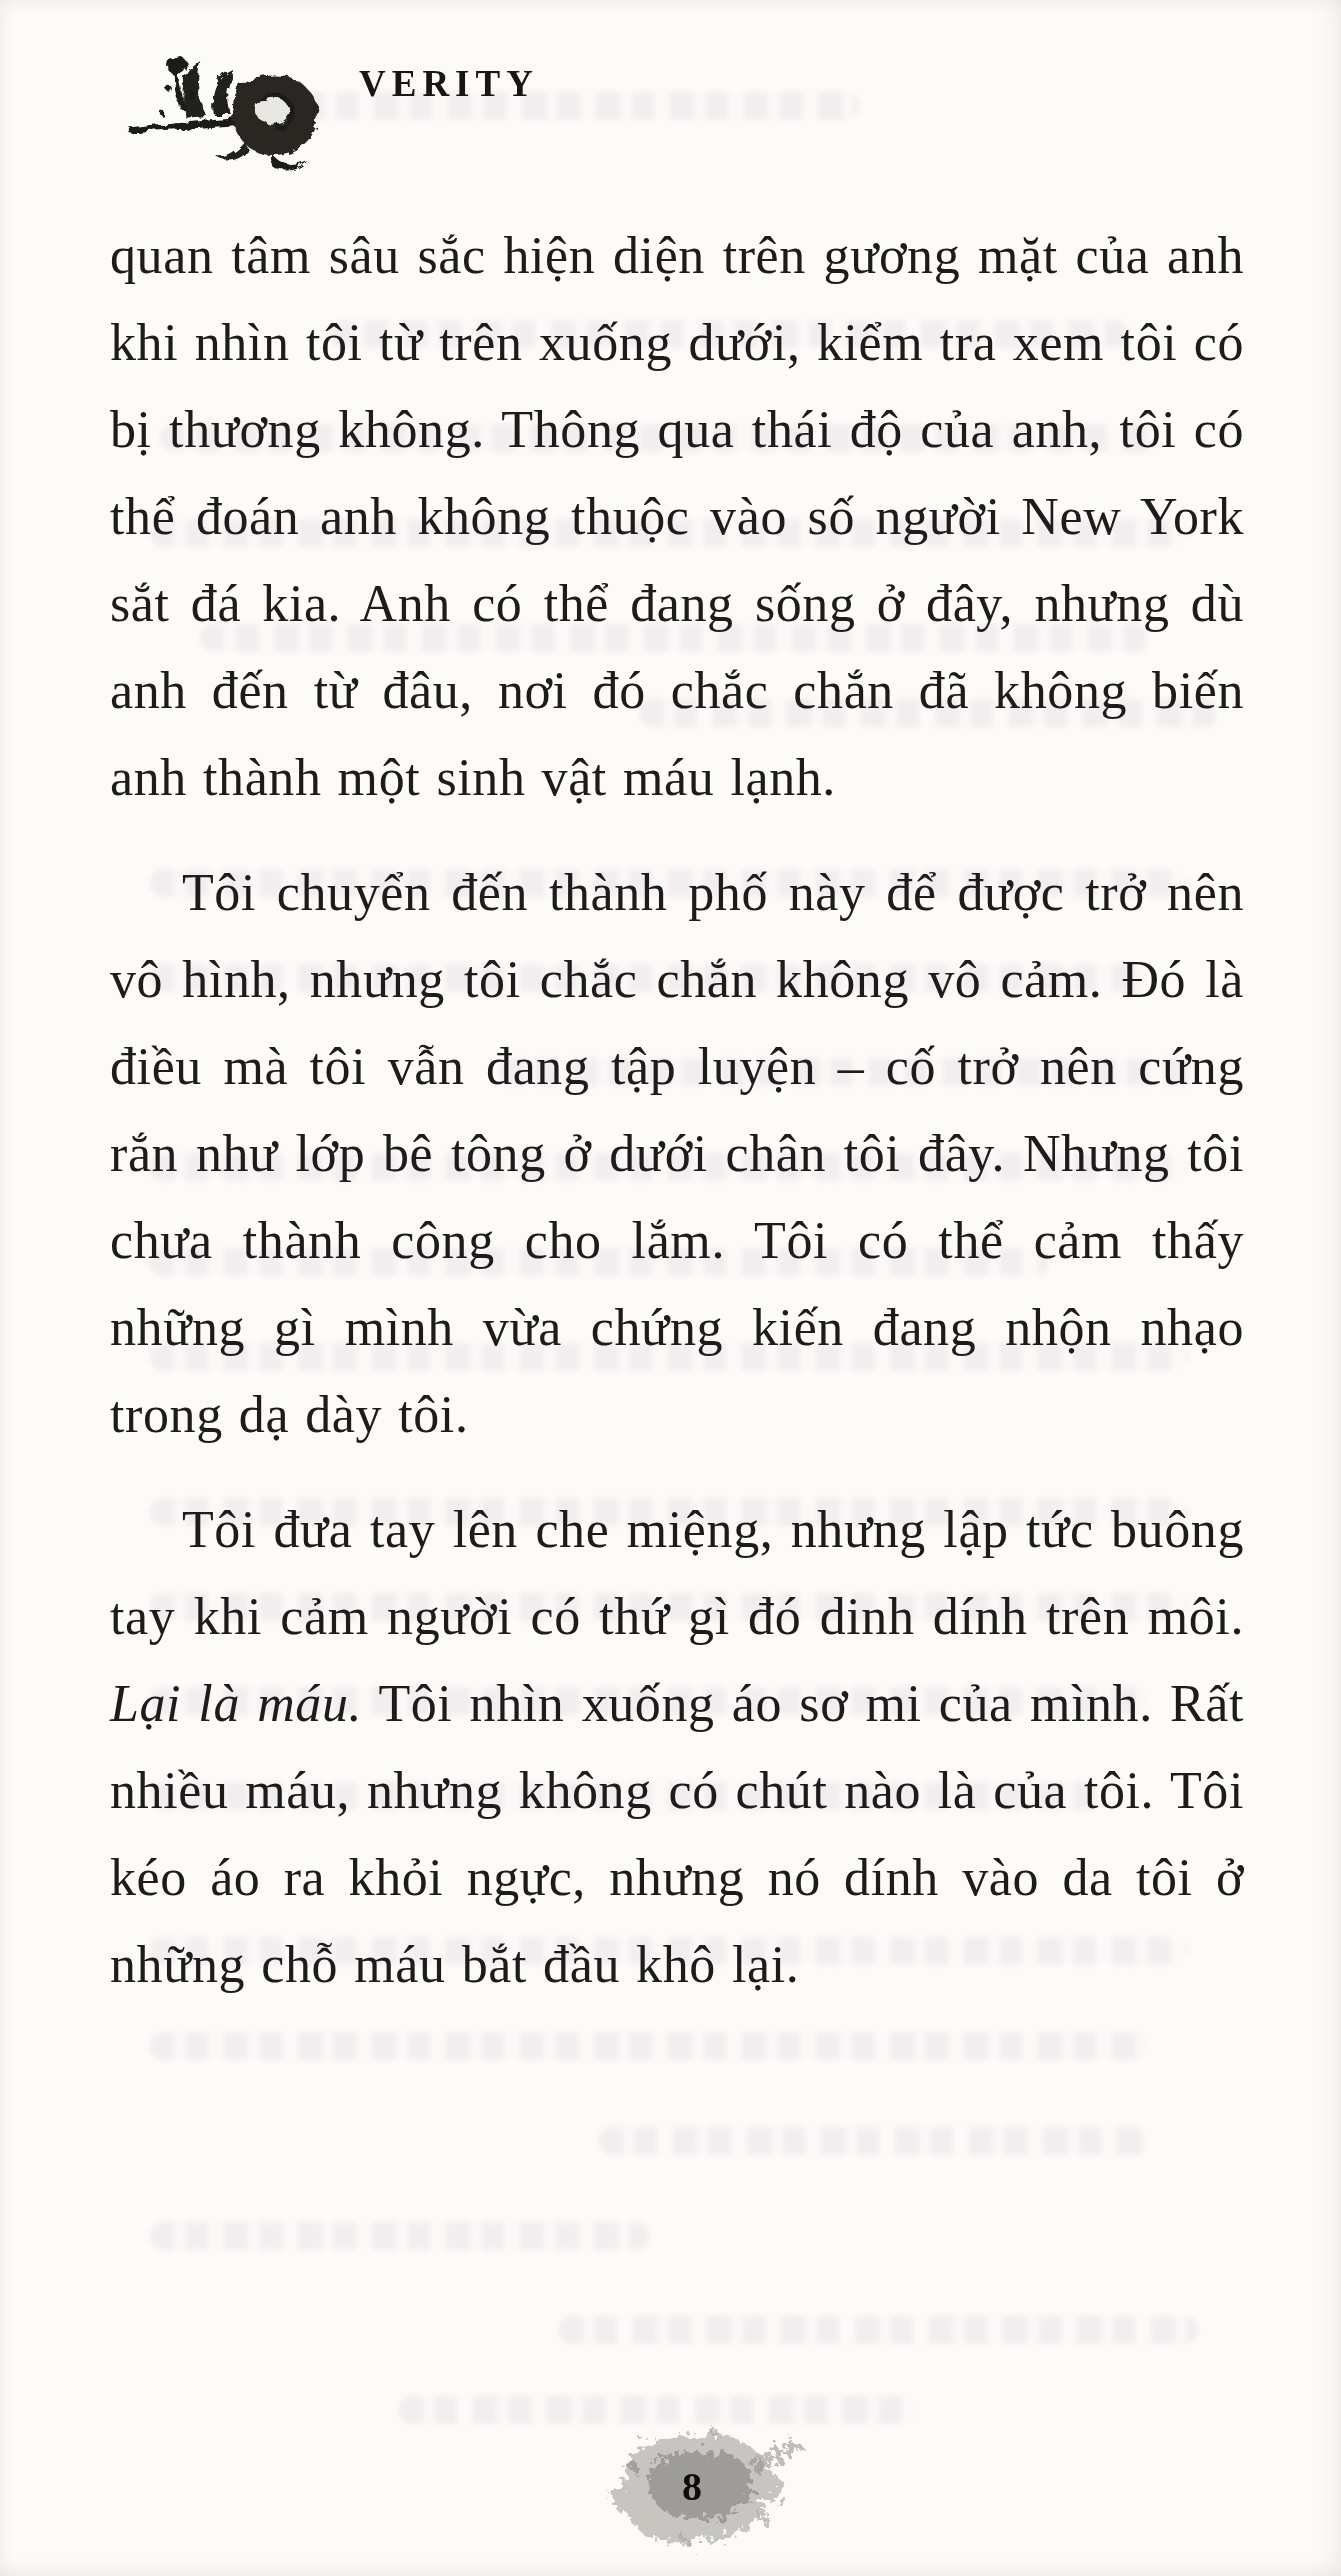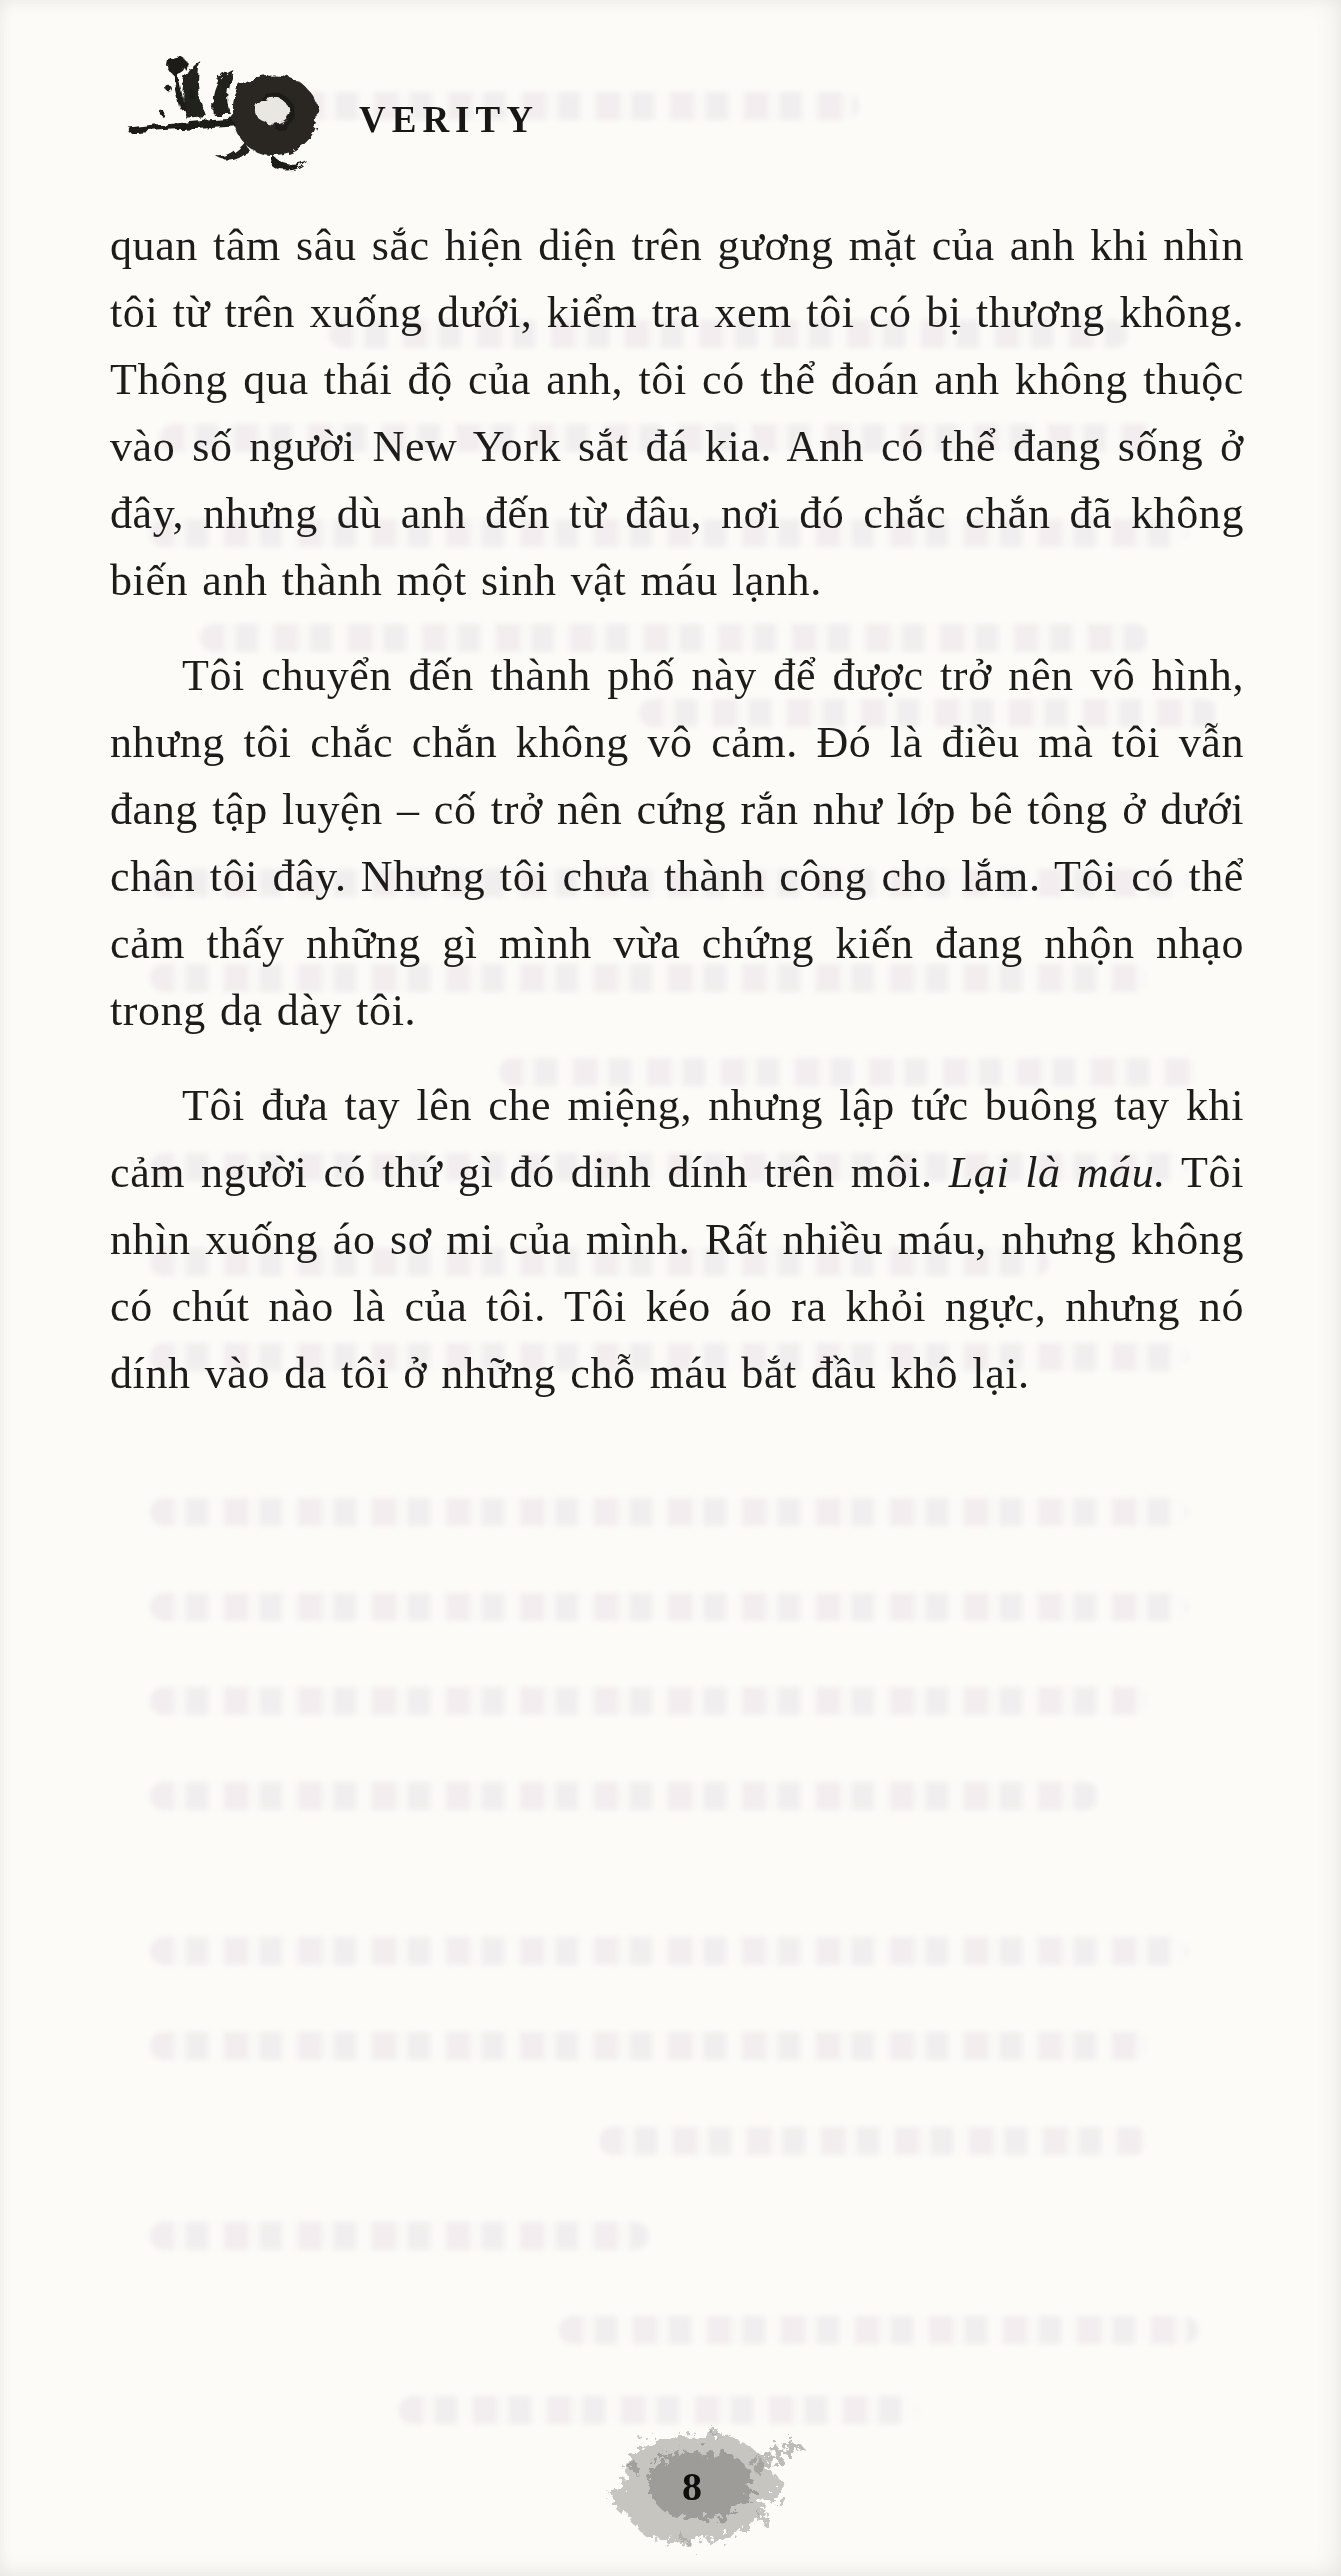--- a/index.html
+++ b/index.html
@@ -36,40 +36,40 @@
       rgba(170,150,180,0.26) 36px 58px,
       rgba(187,158,187,0.02) 58px 74px);
   }
 
   
   #header {
     position: absolute;
     left: 126px;
     top: 48px;
     display: flex;
-    align-items: center;
+    align-items: flex-start;
   }
   #rose { width: 205px; height: 128px; }
   #book-title {
     margin-left: 28px;
     margin-top: 14px;
     font-size: 37px;
     font-weight: 700;
     letter-spacing: 6px;
     color: #181715;
   }
 
   
   #text-block {
     position: absolute;
     left: 110px;
     top: 212px;
     width: 1134px;
-    font-size: 44px;
-    line-height: 67px;
+    font-size: 52px;
+    line-height: 87px;
     letter-spacing: 0.6px;
     word-spacing: 2.5px;
     text-align: justify;
   }
   #text-block p {
     margin: 0 0 28px 0;
   }
   #text-block p.indent { text-indent: 72px; }
   #text-block .italic { font-style: italic; }
 

